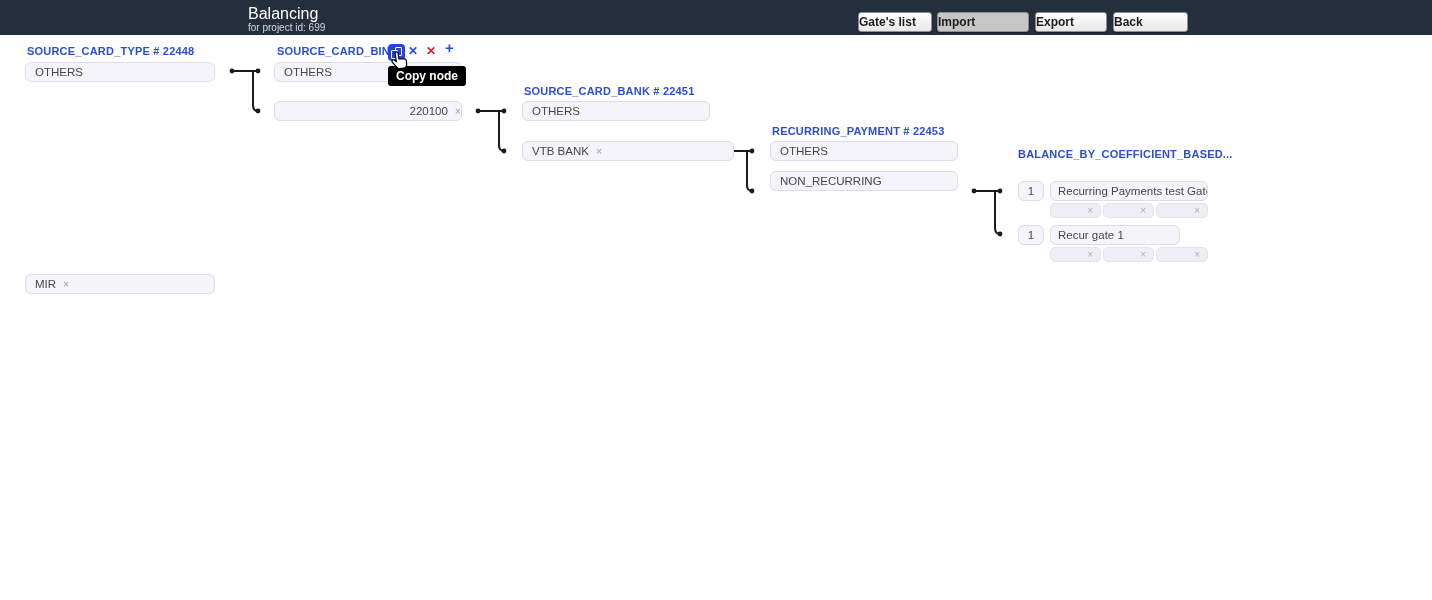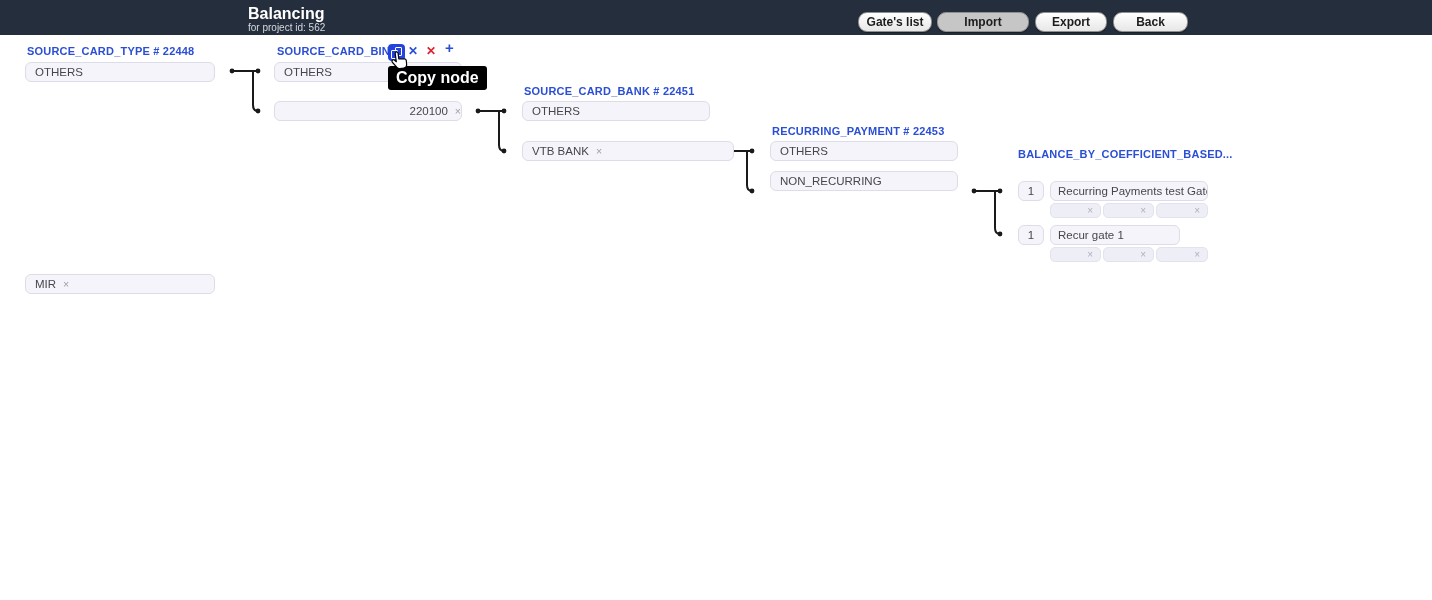--- a/index.html
+++ b/index.html
@@ -2,28 +2,28 @@
 <html><head>
 <meta charset="utf-8">
 <style>
   html,body { margin:0; padding:0; }
   body {
     width:1432px; height:600px; position:relative; overflow:hidden;
     background:#ffffff; font-family:"Liberation Sans", sans-serif;
   }
   
   .topbar { position:absolute; left:0; top:0; width:1432px; height:35px; background:#252e3c; }
-  .app-title { position:absolute; left:248px; top:5px; font-size:16px; font-weight:bold; color:#ffffff; }
+  .app-title { position:absolute; left:248px; top:5px; font-size:16px; font-weight:normal; color:#ffffff; }
   .app-subtitle { position:absolute; left:248px; top:22px; font-size:10px; color:#d4d9e0; }
   .tb-btn {
     position:absolute; top:12px; height:20px; box-sizing:border-box;
-    border:1px solid #8f8f8f; border-radius:9px;
+    border:1px solid #8f8f8f; border-radius:3px;
     background:linear-gradient(#ffffff,#e7e7e7);
     font-size:12px; font-weight:bold; color:#1d1d1d;
-    text-align:center; line-height:18px; cursor:pointer;
+    line-height:18px; cursor:pointer;
     box-shadow:0 1px 1px rgba(0,0,0,.35);
   }
   .tb-btn.active { background:#c6c6c6; }
   
   .node-title {
     position:absolute; font-size:11px; font-weight:bold; color:#2b4fd4;
     white-space:nowrap; letter-spacing:.2px;
   }
   .box {
     position:absolute; height:20px; box-sizing:border-box;
@@ -45,31 +45,31 @@
   .copy-btn .r-back { position:absolute; left:7px; top:3px; width:5px; height:7px;
     border:1.2px solid #ffffff; border-radius:1px; }
   .copy-btn .r-front { position:absolute; left:3px; top:6px; width:5px; height:7px;
     border:1.2px solid #ffffff; border-radius:1px; background:#2443dd; }
   .hicon { position:absolute; top:44px; font-size:12px; font-weight:bold; cursor:pointer; line-height:14px; }
   .x-blue { left:408px; color:#2b4fd4; }
   .x-red  { left:426px; color:#dc2130; }
   .plus-blue { left:445px; top:41px; color:#2b4fd4; font-size:15px; }
   .tooltip {
     position:absolute; left:388px; top:66px; background:#000000; color:#ffffff;
-    font-size:16px; font-weight:bold; padding:3px 8px; border-radius:3px; white-space:nowrap;
+    font-size:12px; font-weight:bold; padding:3px 8px; border-radius:3px; white-space:nowrap;
   }
   .cursor-svg { position:absolute; left:391px; top:50px; width:18px; height:20px; transform:rotate(-8deg); }
   .connector-layer { position:absolute; left:0; top:0; width:1432px; height:600px; pointer-events:none; }
 </style>
 </head>
 <body>
 
 <div class="topbar">
   <div class="app-title">Balancing</div>
-  <div class="app-subtitle">for project id: 562</div>
+  <div class="app-subtitle">for project id: 699</div>
   <div class="tb-btn" style="left:858px;width:74px;">Gate's list</div>
   <div class="tb-btn active" style="left:937px;width:92px;">Import</div>
   <div class="tb-btn" style="left:1035px;width:72px;">Export</div>
   <div class="tb-btn" style="left:1113px;width:75px;">Back</div>
 </div>
 
 <svg class="connector-layer">
   <g stroke="#1a1a1a" stroke-width="2" fill="none" stroke-linecap="round">
     <path d="M232 71 H258"></path>
       <path d="M253 71 V105 Q253 111 258 111"></path>

